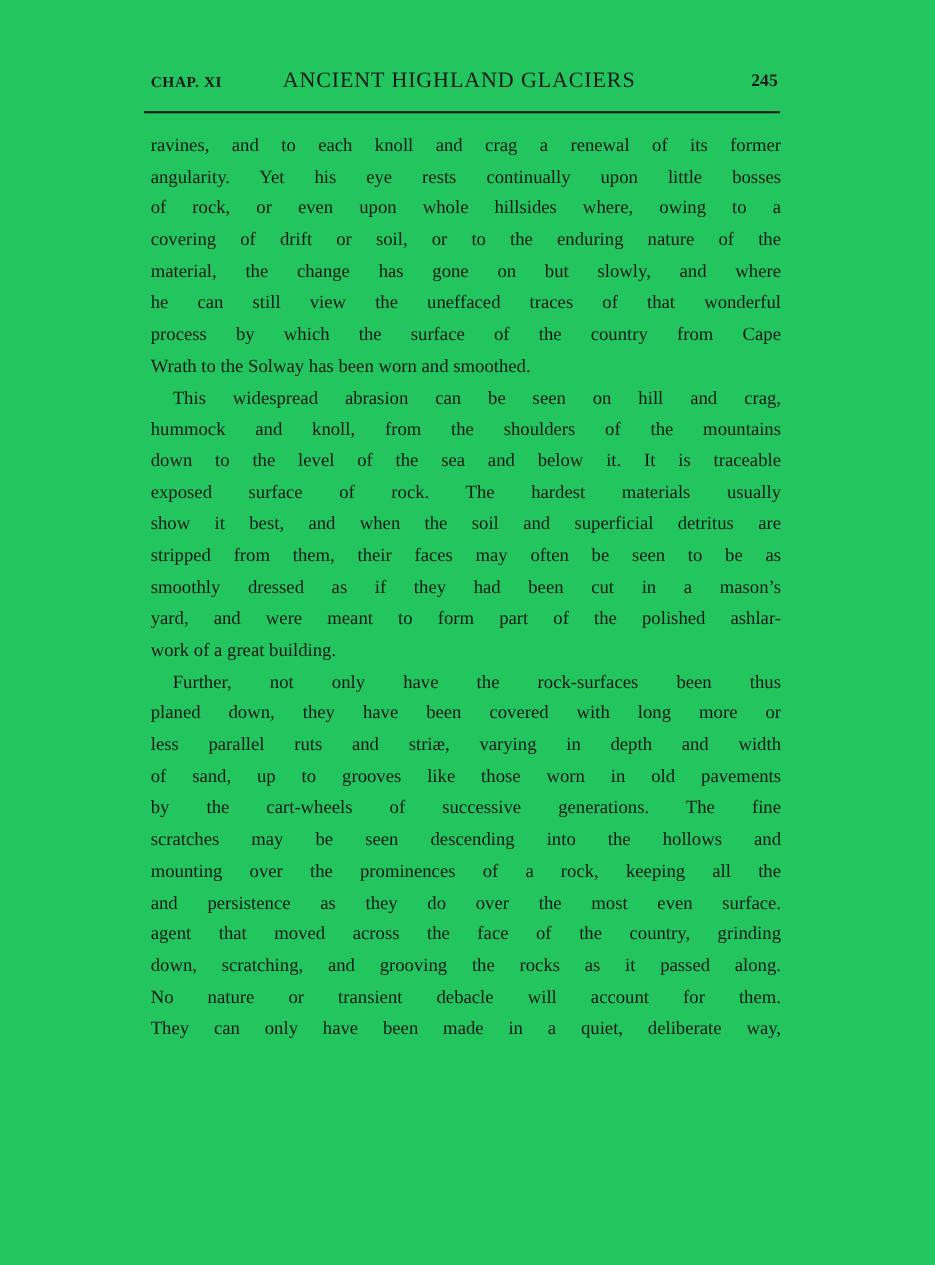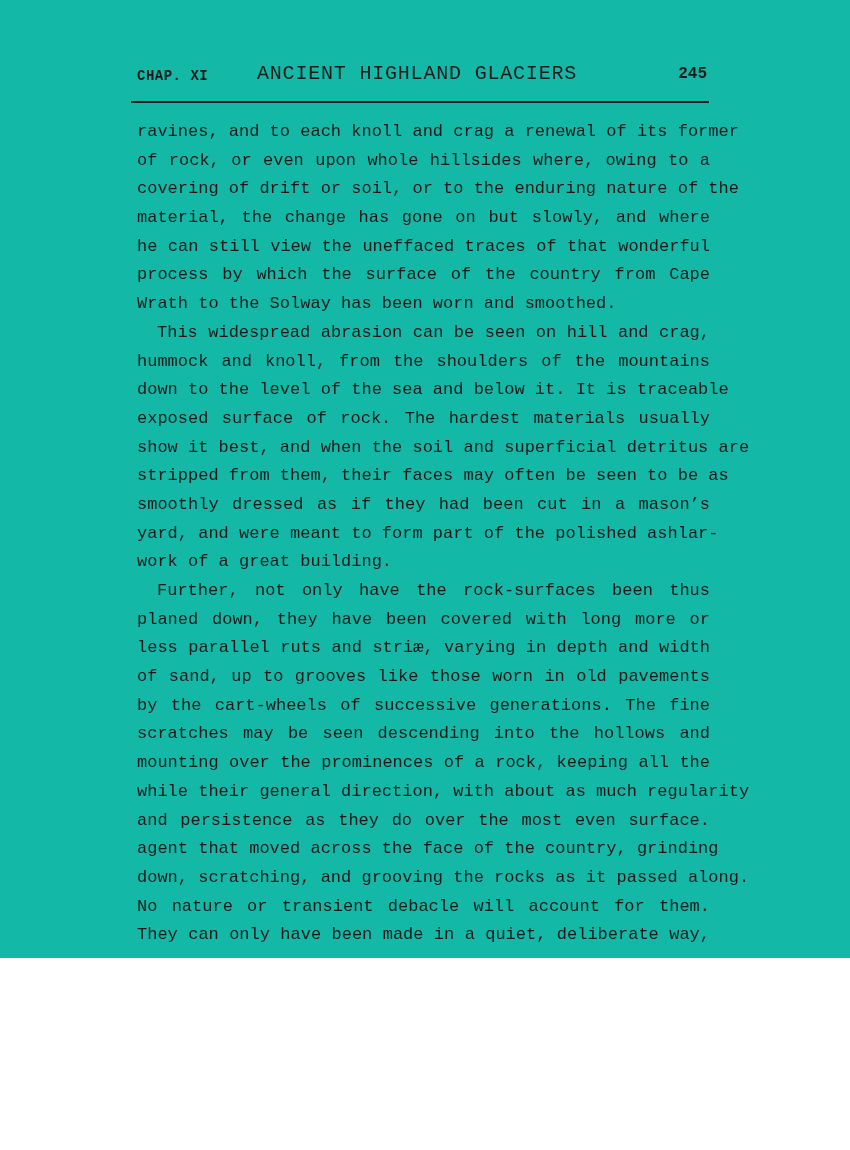--- a/index.html
+++ b/index.html
@@ -11,23 +11,22 @@
       width: 850px;
       height: 1150px;
       position: relative;
       overflow: hidden;
       color: #1a1a1a;
       font-family: "Liberation Serif", "DejaVu Serif", serif;
     }
     .page {
       position: absolute;
       left: 0; top: 0;
-      width: 850px; height: 958px;
-      background: #14b8a6;
-      font-family: Liberation Mono, monospace;
+      width: 850px; height: 1150px;
+      background: #22c55e;
     }
     .running-head {
       position: absolute;
       left: 137px;
       top: 62px;
       width: 572px;
       height: 28px;
     }
     .chap {
       position: absolute;
@@ -91,20 +90,21 @@
     <span class="chap">CHAP. XI</span>
     <span class="title">ANCIENT HIGHLAND GLACIERS</span>
     <span class="folio">245</span>
   </div>
 
   <div class="rule"></div>
 
   <div class="body-text" id="body-text">
       <div>
         <span class="line">ravines, and to each knoll and crag a renewal of its former</span>
+        <span class="line">angularity.  Yet his eye rests continually upon little bosses</span>
         <span class="line">of rock, or even upon whole hillsides where, owing to a</span>
         <span class="line">covering of drift or soil, or to the enduring nature of the</span>
         <span class="line">material, the change has gone on but slowly, and where</span>
         <span class="line">he can still view the uneffaced traces of that wonderful</span>
         <span class="line">process by which the surface of the country from Cape</span>
         <span class="line last">Wrath to the Solway has been worn and smoothed.</span>
       </div>
       <div>
         <span class="line indent">This widespread abrasion can be seen on hill and crag,</span>
         <span class="line">hummock and knoll, from the shoulders of the mountains</span>
@@ -117,21 +117,20 @@
         <span class="line last">work of a great building.</span>
       </div>
       <div>
         <span class="line indent">Further, not only have the rock-surfaces been thus</span>
         <span class="line">planed down, they have been covered with long more or</span>
         <span class="line">less parallel ruts and striæ, varying in depth and width</span>
         <span class="line">of sand, up to grooves like those worn in old pavements</span>
         <span class="line">by the cart-wheels of successive generations.  The fine</span>
         <span class="line">scratches may be seen descending into the hollows and</span>
         <span class="line">mounting over the prominences of a rock, keeping all the</span>
-        <span class="line">while their general direction, with about as much regularity</span>
         <span class="line">and persistence as they do over the most even surface.</span>
         <span class="line">agent that moved across the face of the country, grinding</span>
         <span class="line">down, scratching, and grooving the rocks as it passed along.</span>
         <span class="line">No nature or transient debacle will account for them.</span>
         <span class="line">They can only have been made in a quiet, deliberate way,</span>
       </div>
     </div>
 
 </div>
 

